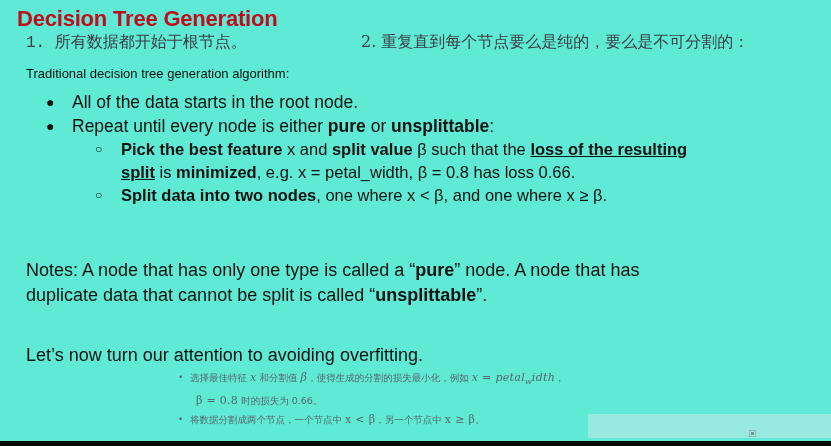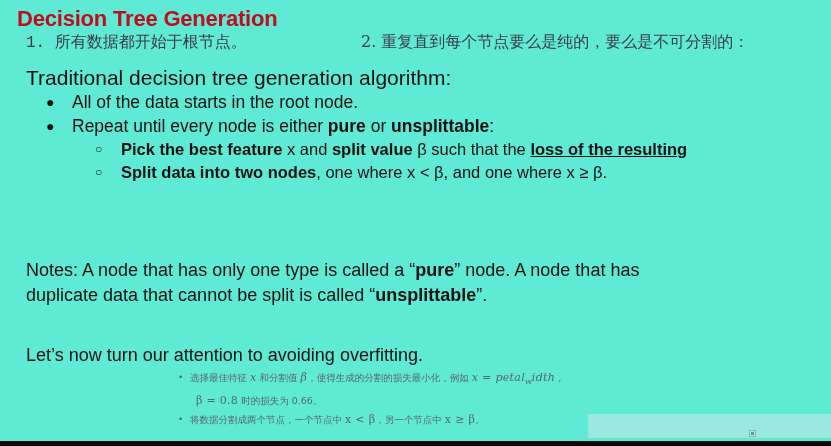--- a/index.html
+++ b/index.html
@@ -62,21 +62,21 @@
     color: #3c3c46;
     white-space: nowrap;
     margin-left: 36px;
   }
 
   
   .intro-line {
     position: absolute;
     left: 26px;
     top: 66px;
-    font-size: 21px;
+    font-size: 13px;
     white-space: nowrap;
   }
 
   .bullets {
     position: absolute;
     left: 0;
     top: 90px;
     width: 831px;
   }
 
@@ -244,20 +244,21 @@
     </div>
 
     <div class="b1">
       <span class="marker">●</span>
       <span>Repeat until every node is either </span><b>pure</b><span> or </span><b>unsplittable</b><span>:</span>
     </div>
 
     <div class="b2">
       <span class="marker">○</span>
       <span class="cont"><b>Pick the best feature</b><span> x and </span><b>split value</b><span> β such that the </span><span class="bu">loss of the resulting</span></span>
+      <span class="cont"><span class="bu">split</span><span> is </span><b>minimized</b><span>, e.g. x = petal_width, β = 0.8 has loss 0.66.</span></span>
     </div>
 
     <div class="b2">
       <span class="marker">○</span>
       <span class="cont"><b>Split data into two nodes</b><span>, one where x &lt; β, and one where x ≥ β.</span></span>
     </div>
 
   </div>
 
   <div class="notes">

